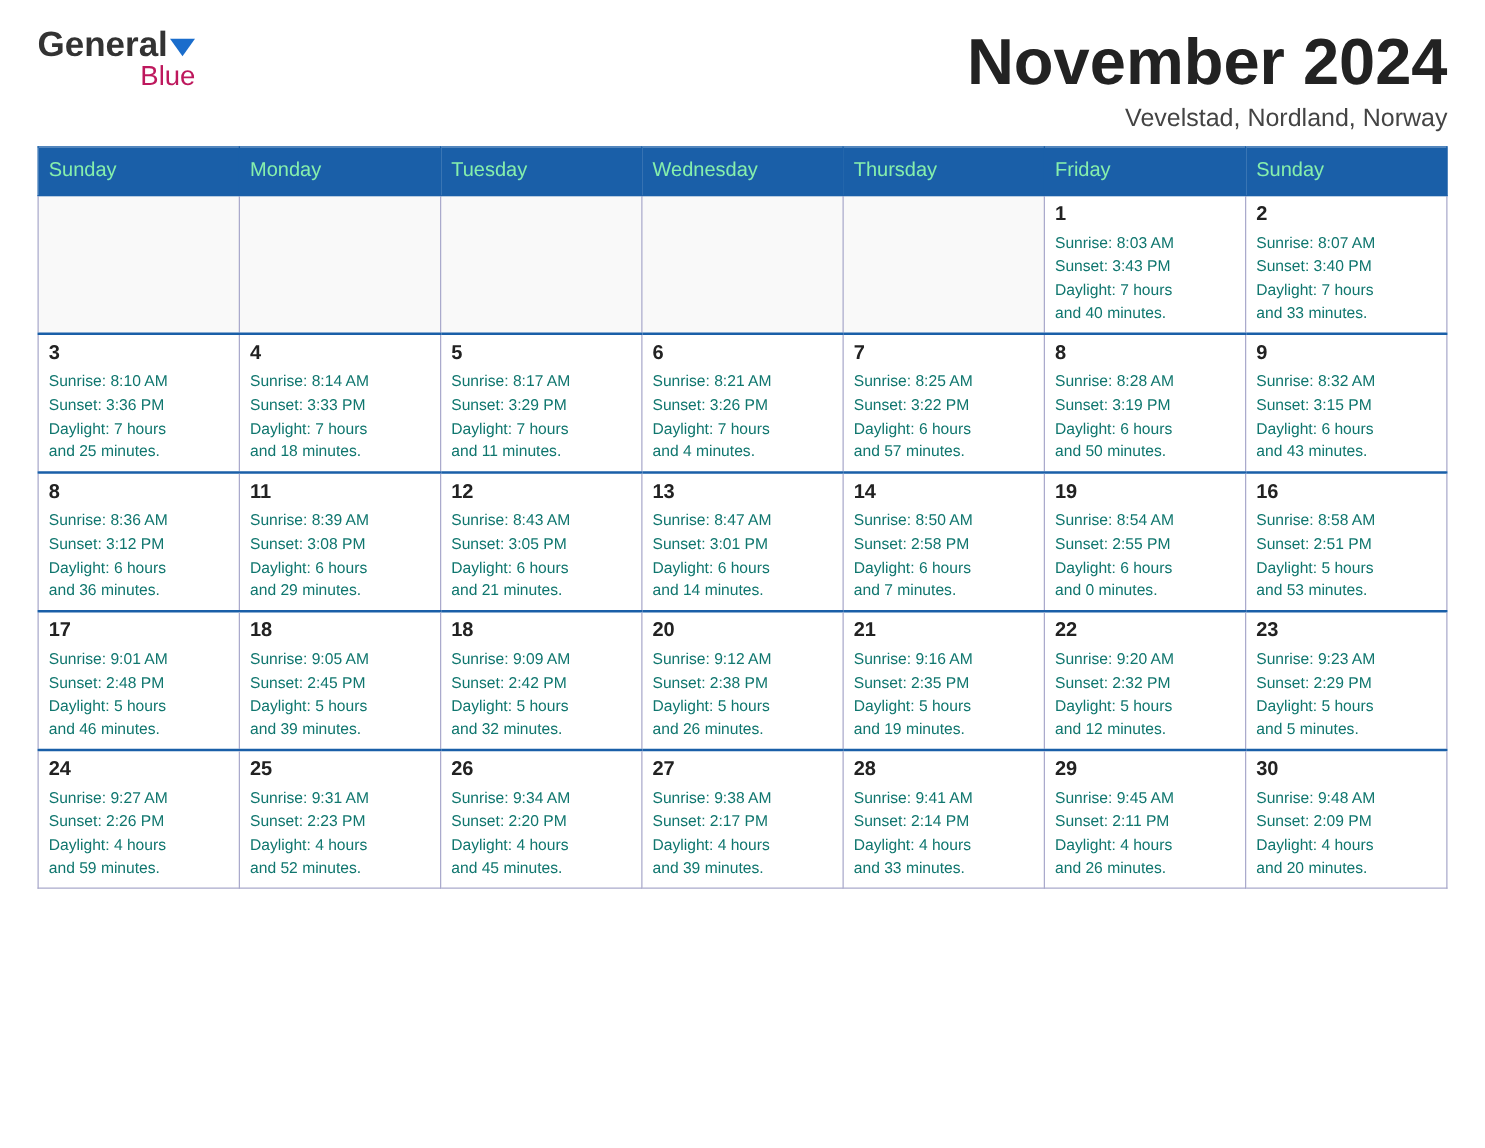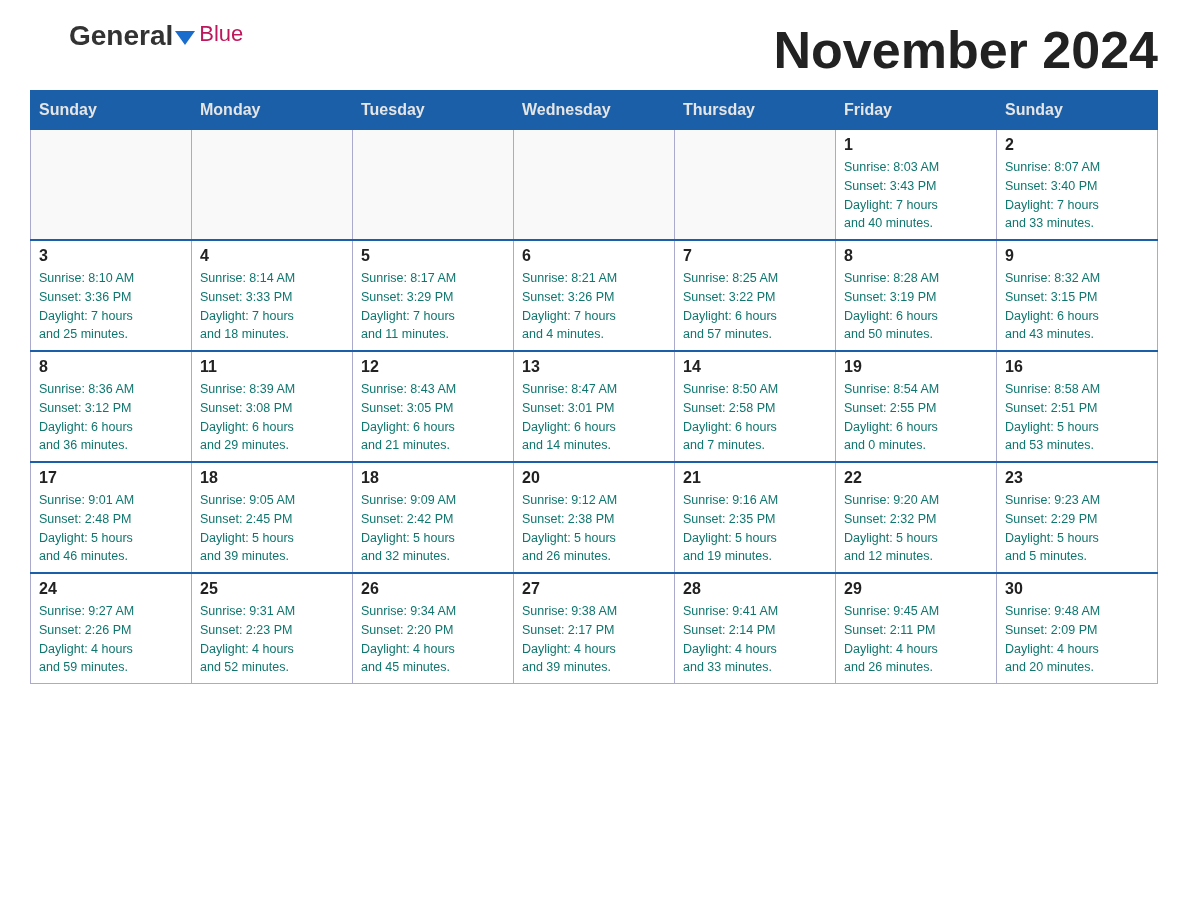--- a/index.html
+++ b/index.html
@@ -11,23 +11,22 @@
       min-height: 918px;
     }
     .header {
       display: flex;
       justify-content: space-between;
       align-items: flex-start;
       margin-bottom: 10px;
     }
     .logo {
       display: flex;
-      flex-direction: row;
-      align-items: center;
-      margin-left: 39px;
+      flex-direction: column;
+      align-items: flex-end;
     }
     .logo-text {
       display: flex;
       align-items: center;
       font-size: 28px;
       font-weight: bold;
       color: #333;
     }
     .logo-arrow {
       width: 0;
@@ -59,23 +58,23 @@
       color: #444;
       margin-top: 4px;
     }
     .calendar {
       width: 100%;
       border-collapse: collapse;
       margin-top: 6px;
     }
     .calendar th {
       background-color: #1a5fa8;
-      color: #e5e5e5;
+      color: #86efac;
       font-size: 16px;
-      font-weight: bold;
+      font-weight: normal;
       padding: 10px 8px;
       text-align: left;
       border: 1px solid #1a5fa8;
     }
     .calendar td {
       border: 1px solid #aac;
       vertical-align: top;
       padding: 6px 8px;
       width: 14.28%;
       background: #fff;
@@ -105,20 +104,21 @@
 <div class="header">
   <div class="logo">
     <div class="logo-text">
       <span>General</span>
         <span><span class="logo-arrow"></span></span>
     </div>
     <div class="logo-sub">Blue</div>
   </div>
   <div class="title-section">
     <div class="main-title">November 2024</div>
+    <div class="subtitle">Vevelstad, Nordland, Norway</div>
   </div>
 </div>
 
 <table class="calendar">
   <thead>
     <tr>
     <th>Sunday</th>
         <th>Monday</th>
         <th>Tuesday</th>
         <th>Wednesday</th>

